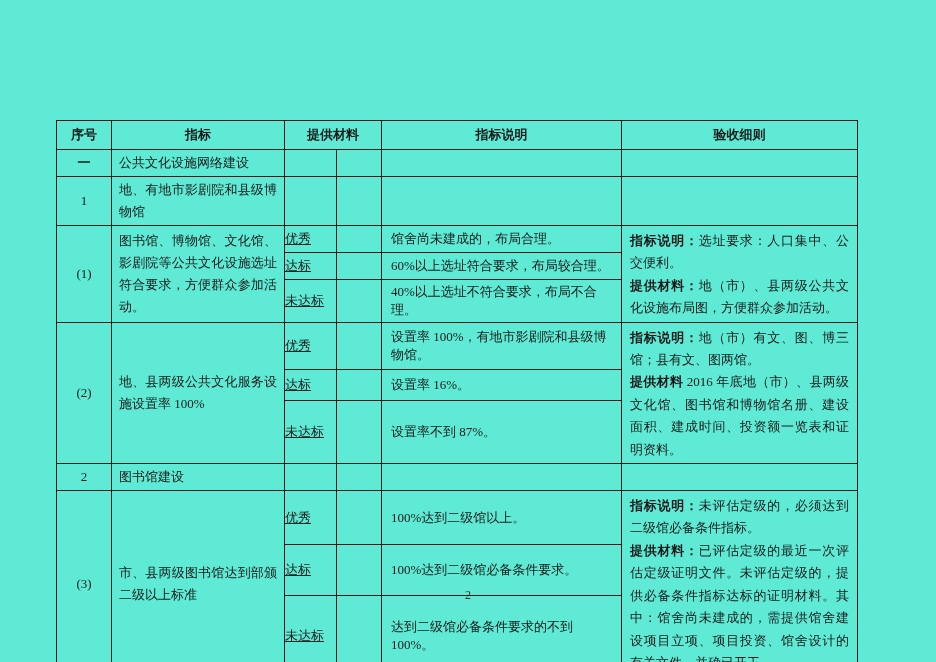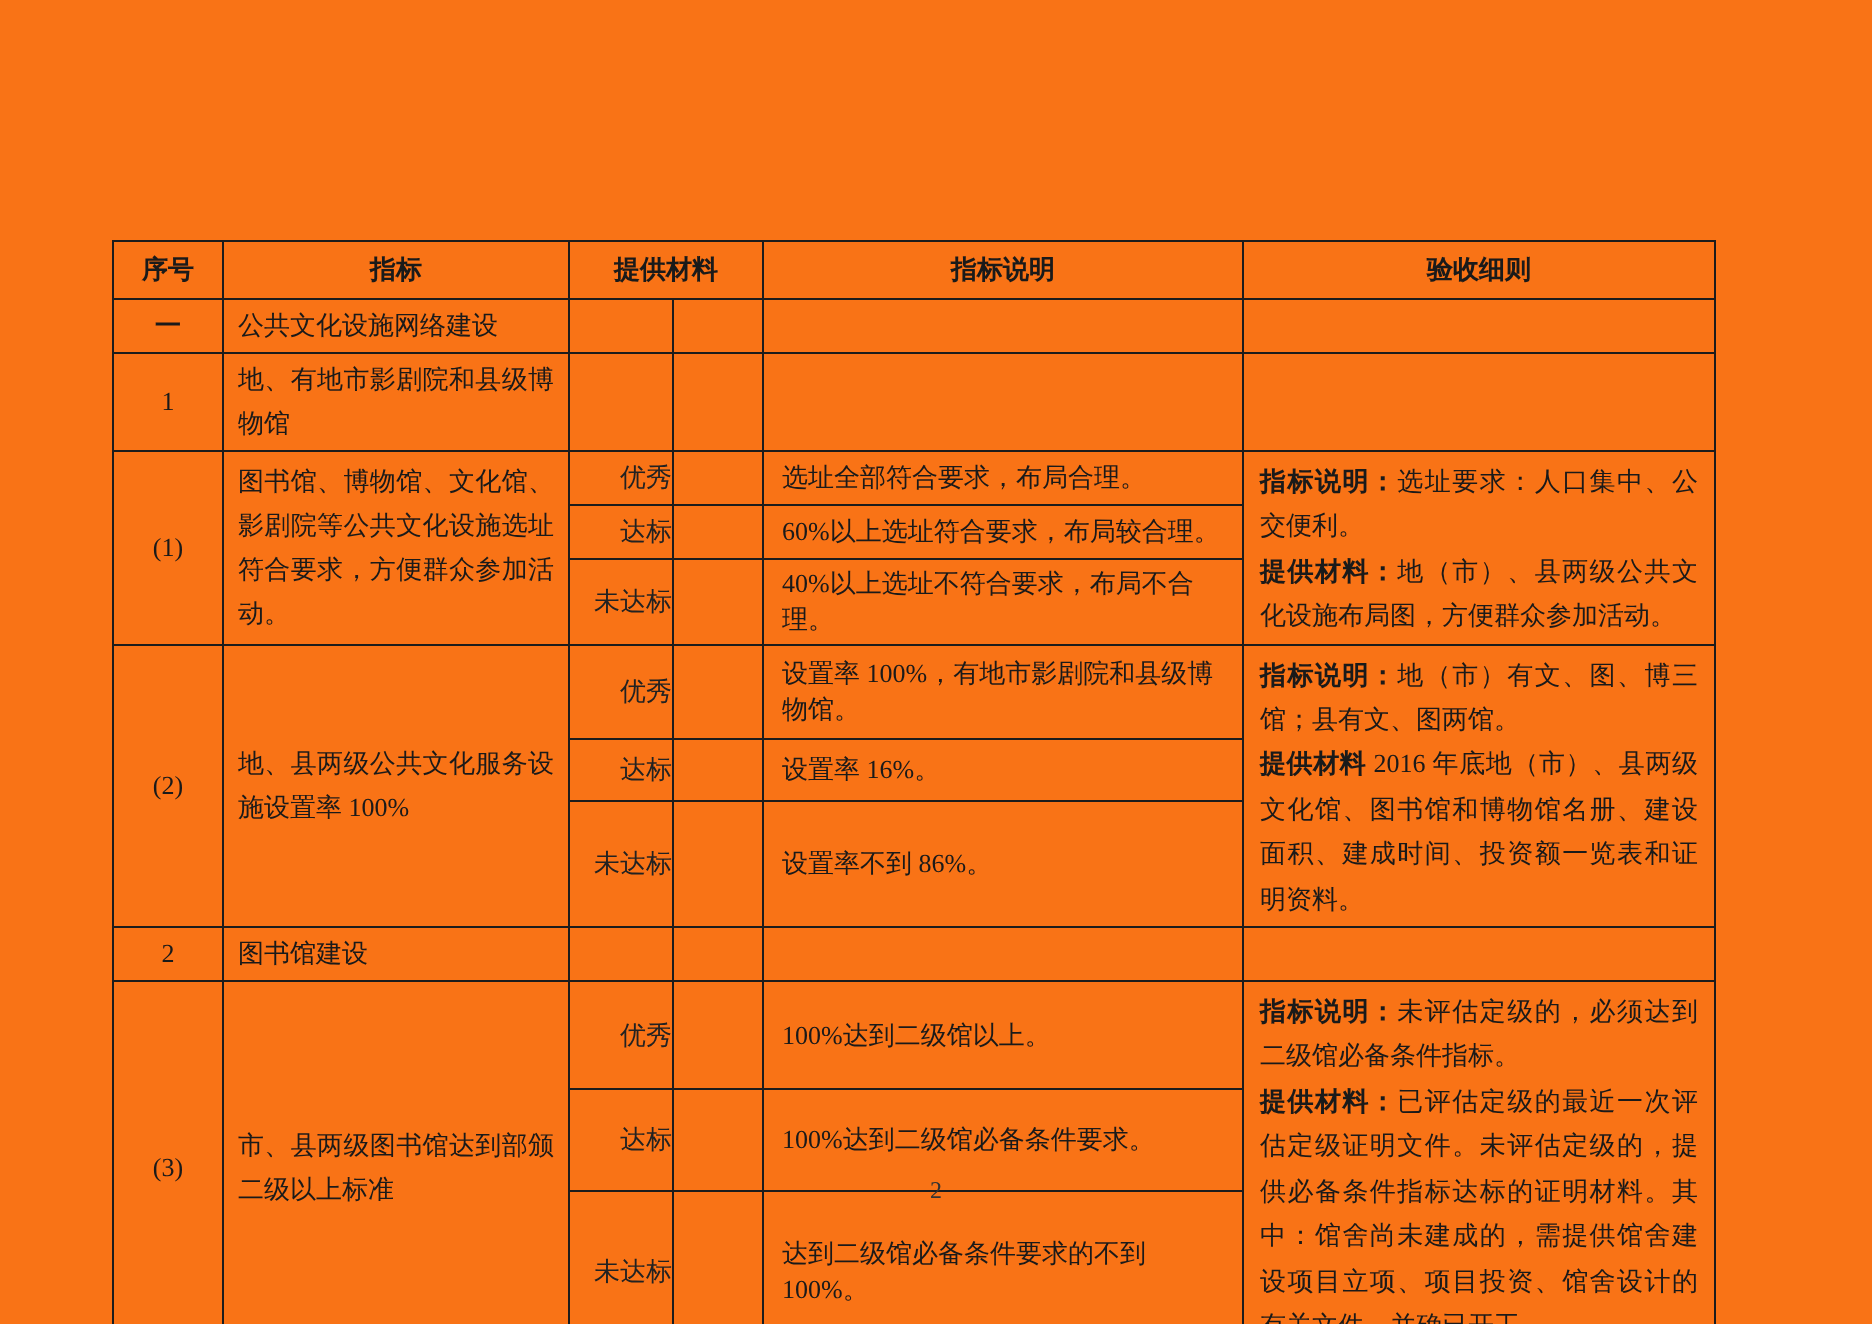--- a/index.html
+++ b/index.html
@@ -1,20 +1,20 @@
 <!DOCTYPE html>
 <html><head>
 <meta charset="utf-8">
 <style>
   html, body { margin: 0; padding: 0; background: #e8e8e8; }
   .canvas {
     position: relative;
     width: 936px;
     height: 662px;
-    background: #f97316;
+    background: #5eead4;
     font-family: "Liberation Serif", "DejaVu Serif", serif;
     color: #1a1a1a;
     overflow: hidden;
   }
   table.eval-table {
     position: absolute;
     left: 56px;
     top: 120px;
     width: 801px;
     border-collapse: collapse;
@@ -43,21 +43,21 @@
   tr.r42 { height: 42px; }
   tr.r67 { height: 67px; }
   td.no  { text-align: center; }
   td.no.bold { font-weight: bold; }
   td.ind {
     font-weight: normal;
     text-align: justify;
     padding: 2px 7px;
     line-height: 22px;
   }
-  td.lvl { text-align: right; color: #222; }
+  td.lvl { text-align: left; color: #222; text-decoration: underline; }
   td.mark {}
   td.desc { text-align: left; padding: 2px 9px; }
   td.acc {
     vertical-align: top;
     text-align: justify;
     padding: 4px 8px 2px 8px;
     line-height: 22.4px;
   }
   td.acc .b { font-weight: bold; }
   .page-num {
@@ -109,21 +109,21 @@
         <td class="mark"></td>
         <td class="desc"></td>
         <td></td>
       </tr>
 
       <tr class="r26">
         <td class="no" rowspan="3">(1)</td>
         <td class="ind" rowspan="3">图书馆、博物馆、文化馆、影剧院等公共文化设施选址符合要求，方便群众参加活动。</td>
         <td class="lvl">优秀</td>
         <td class="mark"></td>
-        <td class="desc">选址全部符合要求，布局合理。</td>
+        <td class="desc">馆舍尚未建成的，布局合理。</td>
         <td class="acc" rowspan="3">
           <span class="b">指标说明：</span><span>选址要求：人口集中、公交便利。</span>
           <div>
             <span class="b">提供材料：</span><span>地（市）、县两级公共文化设施布局图，方便群众参加活动。</span>
           </div>
         </td>
       </tr>
       <tr class="r26">
         <td class="lvl">达标</td>
         <td class="mark"></td>
@@ -149,21 +149,21 @@
         </td>
       </tr>
       <tr class="r27">
         <td class="lvl">达标</td>
         <td class="mark"></td>
         <td class="desc">设置率 16%。</td>
       </tr>
       <tr class="r55">
         <td class="lvl">未达标</td>
         <td class="mark"></td>
-        <td class="desc">设置率不到 86%。</td>
+        <td class="desc">设置率不到 87%。</td>
       </tr>
 
       <tr class="r23">
         <td class="no">2</td>
         <td class="ind">图书馆建设</td>
         <td class="lvl"></td>
         <td class="mark"></td>
         <td class="desc"></td>
         <td></td>
       </tr>

